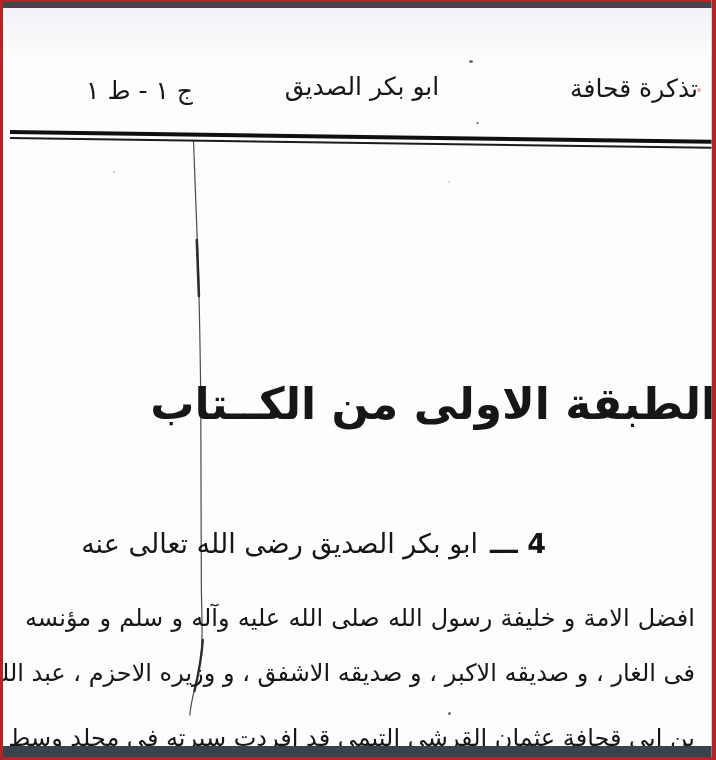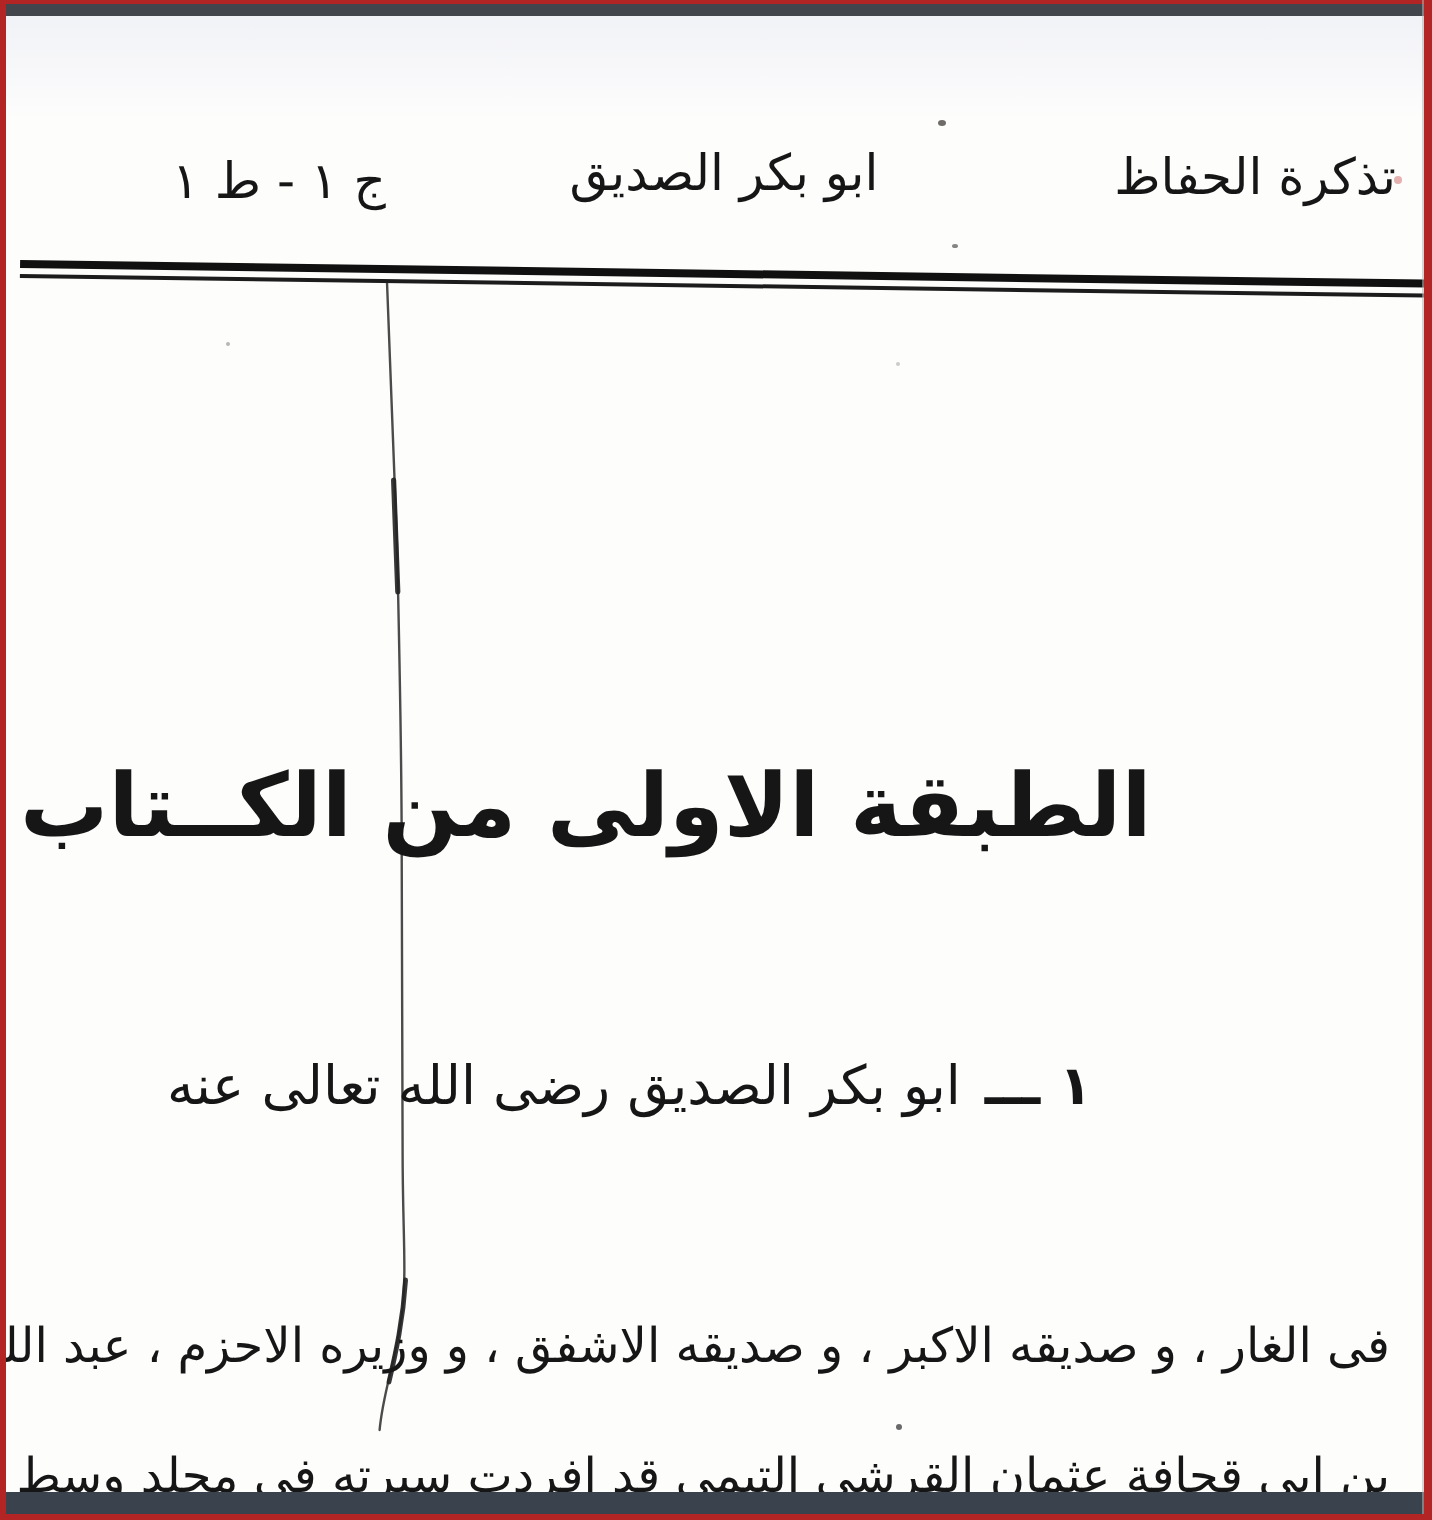--- a/index.html
+++ b/index.html
@@ -38,21 +38,21 @@
     transform:rotate(0.8deg); transform-origin:left center;
   }
   .double-rule .thick { height:4px; background:#101010; }
   .double-rule .gap   { height:3px; }
   .double-rule .thin  { height:2px; background:#1c1c1c; }
   
   .crease { position:absolute; top:0; left:0; z-index:2; pointer-events:none; }
   
   .section-title {
     position:absolute; top:378px; left:0; right:0; z-index:3;
-    text-align:left; padding-left:10px;
+    text-align:right; padding-left:10px;
     font-size:44px; font-weight:bold; letter-spacing:1px;
     white-space:nowrap;
   }
   
   .entry {
     position:absolute; top:528px; left:110px; width:436px; z-index:3;
     font-size:27px; white-space:nowrap;
     display:flex; justify-content:space-between; direction:rtl;
   }
   .entry .num  { font-weight:bold; }
@@ -83,44 +83,45 @@
 
   <div class="strip red-top"></div>
   <div class="bar top"></div>
   <div class="top-fade"></div>
   <div class="strip red-left"></div>
   <div class="strip gray-right"></div>
   <div class="strip red-right"></div>
   <div class="bar bottom"></div>
   <div class="strip red-bottom"></div>
 
-  <div class="hdr right">تذكرة الحفاظ</div>
+  <div class="hdr right">تذكرة قحافة</div>
   <div class="hdr center">ابو بكر الصديق</div>
   <div class="hdr left">ج ١ - ط ١</div>
 
   <div class="double-rule">
     <div class="thick"></div>
     <div class="gap"></div>
     <div class="thin"></div>
   </div>
 
   <svg class="crease" width="716" height="760" viewBox="0 0 716 760">
     <path d="M193.5 141 C195.5 195, 197.5 235, 198.5 272 C199.5 315, 200.5 360, 200.8 410
              L201.3 575 C201.3 618, 203.6 636, 200.8 658 C197.5 682, 191.5 696, 189.8 715" fill="none" stroke="#2b2b2b" stroke-width="1.2" stroke-linecap="round" opacity="0.85"></path>
     <path d="M196.8 240 C197.6 260, 198.4 278, 198.9 296" fill="none" stroke="#222" stroke-width="2.6" stroke-linecap="round" opacity="0.9"></path>
     <path d="M202.8 640 C201.5 660, 198 676, 194.5 691" fill="none" stroke="#222" stroke-width="2.4" stroke-linecap="round" opacity="0.9"></path>
   </svg>
 
   <div class="section-title">الطبقة الاولى من الكــتاب</div>
 
   <div class="entry">
-    <span class="num">١ ـــ</span>
+    <span class="num">4 ـــ</span>
     <span class="name">ابو بكر الصديق رضى الله تعالى عنه</span>
   </div>
 
+  <div class="body-line l1">افضل الامة و خليفة رسول الله صلى الله عليه وآله و سلم و مؤنسه</div>
   <div class="body-line l2">فى الغار ، و صديقه الاكبر ، و صديقه الاشفق ، و وزيره الاحزم ، عبد الله</div>
   <div class="body-line l3">بن ابى قحافة عثمان القرشى التيمى قد افردت سيرته فى مجلد وسط .</div>
 
   <div class="speck s1"></div>
   <div class="speck s2"></div>
   <div class="speck s3"></div>
   <div class="speck s4"></div>
   <div class="speck s5"></div>
   <div class="speck s6"></div>
 

